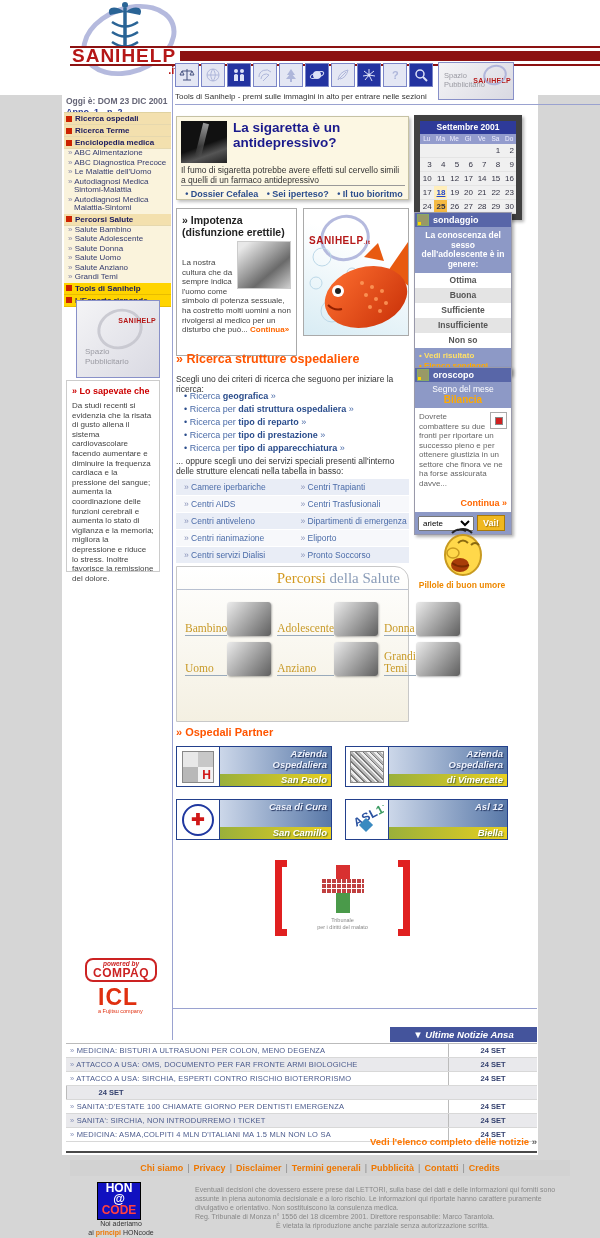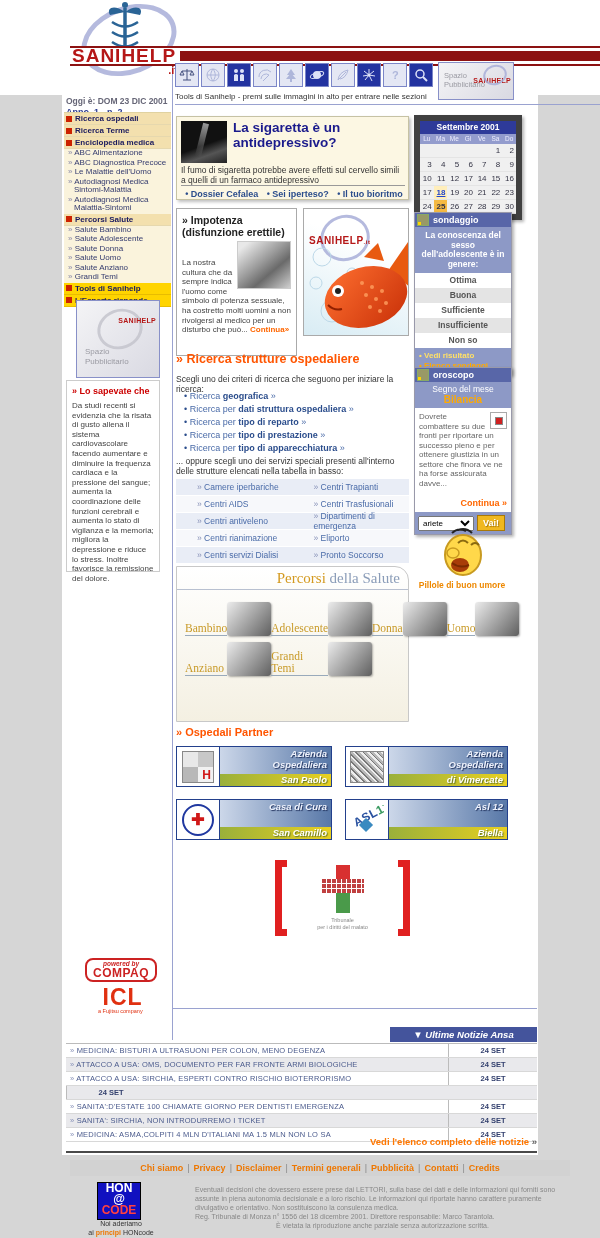--- a/index.html
+++ b/index.html
@@ -71,28 +71,28 @@
   #ric-intro{left:176px;top:374px;width:233px;font-size:8.5px;color:#333}
   #criteria{left:184px;top:390px;width:225px;font-size:9px;line-height:13px;color:#4a6ba8}
   .crit::before{content:"• ";color:#2b4d8c}
   .crit b{color:#2b4d8c}
   .crit::after{content:" »";color:#4a6ba8}
   #ric-outro{left:176px;top:456px;width:233px;font-size:8.5px;line-height:10px;color:#333}
   #services{left:176px;top:479px;width:233px;font-size:8.5px;color:#4a6ba8}
   .srow{display:flex;height:16px;align-items:center;border-bottom:1px solid #fff}
   .srow:nth-child(odd){background:#e9edf6}
   .srow:nth-child(even){background:#f7f8fb}
-  .scell{flex:1;padding-left:21px}
+  .scell{flex:1;padding-left:8px}
   .scell::before{content:"» ";color:#8892b8}
   
   #percorsi{left:176px;top:566px;width:233px;height:156px;background:linear-gradient(180deg,#ffffff,#f4f0e2);border:1px solid #c8c8c8;border-radius:0 14px 0 0;box-sizing:border-box;font-family:"Liberation Serif",serif}
   #perc-head{text-align:right;padding:3px 8px 2px 0;font-size:15px;border-bottom:1px solid #b8c0d0}
   #perc-head .g{color:#d49a20}
   #perc-head .b{color:#8a9cb8}
-  #perc-grid{display:grid;grid-template-columns:1fr 1fr 1fr 1fr;column-gap:0;padding:6px 8px}
+  #perc-grid{display:grid;grid-template-columns:1fr 1fr 1fr;column-gap:6px;padding:6px 8px}
   .pitem{display:flex;align-items:flex-end;height:40px}
   .plabel{flex:1;font-size:11.5px;color:#c89a28;border-bottom:1px solid #9ab;padding-bottom:1px}
   .pphoto{width:44px;height:34px;border-radius:3px;background:linear-gradient(130deg,#ececec,#9f9f9f 55%,#5f5f5f);box-shadow:1px 1px 2px rgba(0,0,0,.3)}
   
   #partner-title{left:176px;top:726px;font-size:11px}
   #partner-title::before{content:"» "}
   .banner{display:flex;border:1px solid #23408c;box-sizing:border-box}
   .blogo{width:42px;background:#fff;display:flex;align-items:center;justify-content:center;border-right:1px solid #23408c}
   .bbody{flex:1;position:relative;background:linear-gradient(90deg,#ccd7e9,#5878a8)}
   .btop{position:absolute;right:4px;top:2px;text-align:right;font-style:italic;font-weight:bold;font-size:9.5px;line-height:10.5px;color:#eef2fc;text-shadow:1px 1px 1px #22335e}
@@ -115,21 +115,21 @@
   .bl{border:7px solid #e02020;border-right:none}
   .br{border:7px solid #e02020;border-left:none}
   #trib-mid{text-align:center}
   .cross-v{width:14px;height:48px;margin:0 auto;background-color:#d83030;background-image:linear-gradient(rgba(216,48,48,1) 0 46%,rgba(74,154,74,1) 46%),repeating-linear-gradient(0deg,transparent 0 4px,#fff 4px 5px),repeating-linear-gradient(90deg,transparent 0 4px,#fff 4px 5px);background-blend-mode:normal;position:relative}
   .cross-h{position:absolute;left:-14px;top:14px;width:42px;height:14px;background-color:#c04040;background-image:repeating-linear-gradient(0deg,transparent 0 4px,#fff 4px 5px),repeating-linear-gradient(90deg,transparent 0 4px,#fff 4px 5px)}
   #trib-cap{font-size:5.5px;color:#888;line-height:7px;margin-top:4px}
   
   #compaq{left:85px;top:958px;border:2px solid #cc2222;border-radius:8px;padding:0 6px 1px;text-align:center;background:#fff}
   #compaq .p{font-size:6.5px;font-style:italic;font-weight:bold;color:#cc2222;line-height:7px}
   #compaq .c{font-size:12px;font-weight:bold;color:#cc2222;letter-spacing:.5px;line-height:12px}
-  #icl{left:98px;top:986px;text-align:right;color:#e03010}
+  #icl{left:98px;top:986px;text-align:left;color:#e03010}
   #icl .t{font-size:23px;font-weight:bold;letter-spacing:1px;line-height:22px}
   #icl .s{font-size:5.5px}
   
   #calendar{left:414px;top:115px;width:96px;border:6px solid #404040;box-shadow:2px 2px 3px rgba(0,0,0,.3);background:#f0f0f0}
   #cal-title{background:#2e3a99;color:#fff;font-size:8.5px;font-weight:bold;text-align:center;height:13px;line-height:13px}
   #cal-days{display:grid;grid-template-columns:repeat(7,1fr);background:#939ccd;color:#eef;font-size:6.5px;text-align:center;height:10px;line-height:10px}
   #cal-grid{display:grid;grid-template-columns:repeat(7,1fr)}
   .cc{height:13px;line-height:13px;font-size:8px;text-align:right;padding-right:2px;color:#334;border-bottom:1px solid #e4e4e4}
   .c18{color:#2244cc;font-weight:bold;text-decoration:underline;background:#ffeebb}
   .c25{font-weight:bold;background:#f5b942}

